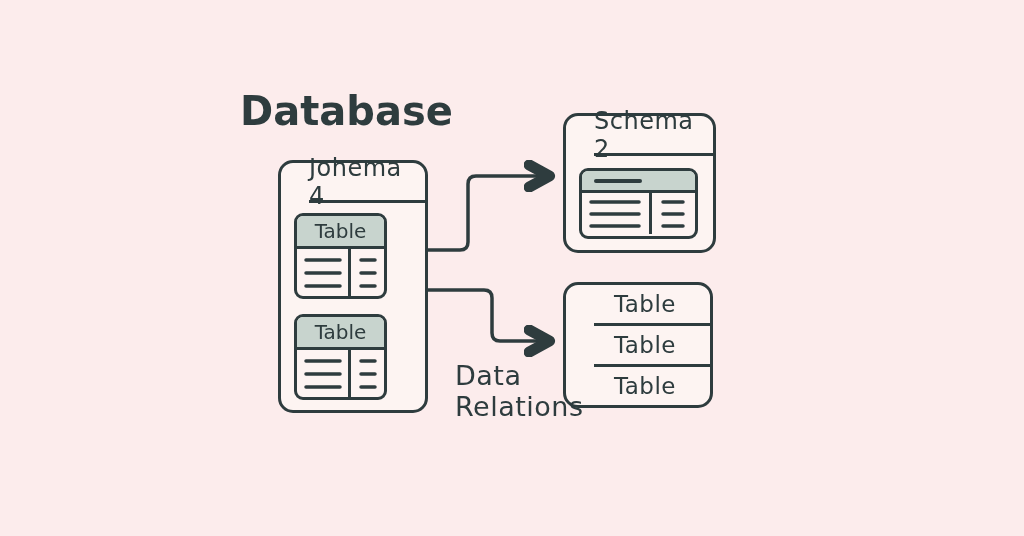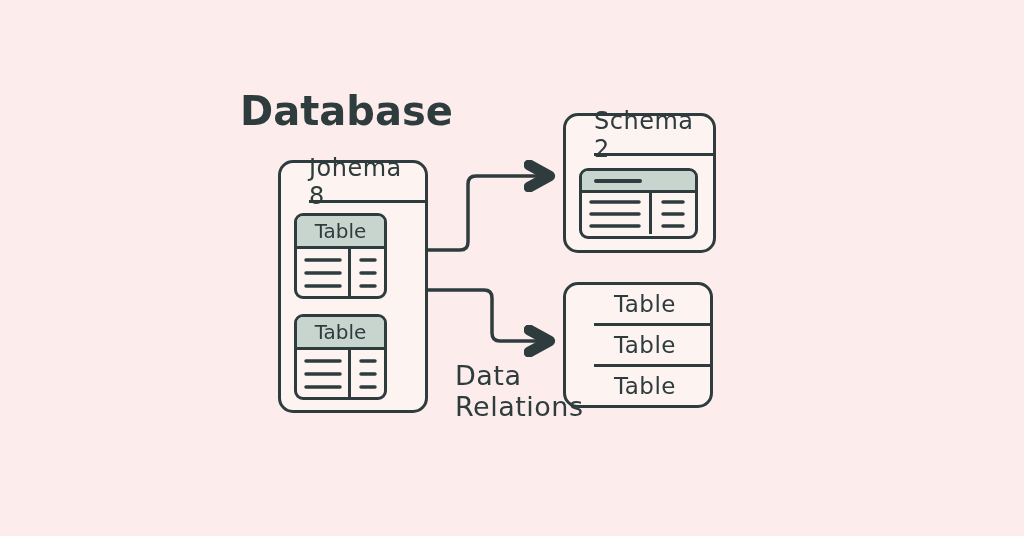--- a/index.html
+++ b/index.html
@@ -87,21 +87,21 @@
   .connectors path{fill:none;stroke:var(--stroke);stroke-width:3.5;stroke-linecap:round;}
 </style>
 </head>
 <body>
 
 <div class="canvas">
 
   <div class="diagram-title">Database</div>
 
   <div class="box schema1">
-    <div class="box-header">Johema 8</div>
+    <div class="box-header">Johema 4</div>
 
     <div class="table-icon t1">
       <div class="ticon-header">Table</div>
       <div class="ticon-body">
         <div class="ticon-col left">
           <svg width="40" height="42" viewBox="0 0 40 42">
             <line x1="3" y1="8" x2="37" y2="8"></line>
             <line x1="3" y1="21" x2="37" y2="21"></line>
             <line x1="3" y1="34" x2="37" y2="34"></line>
           </svg>

